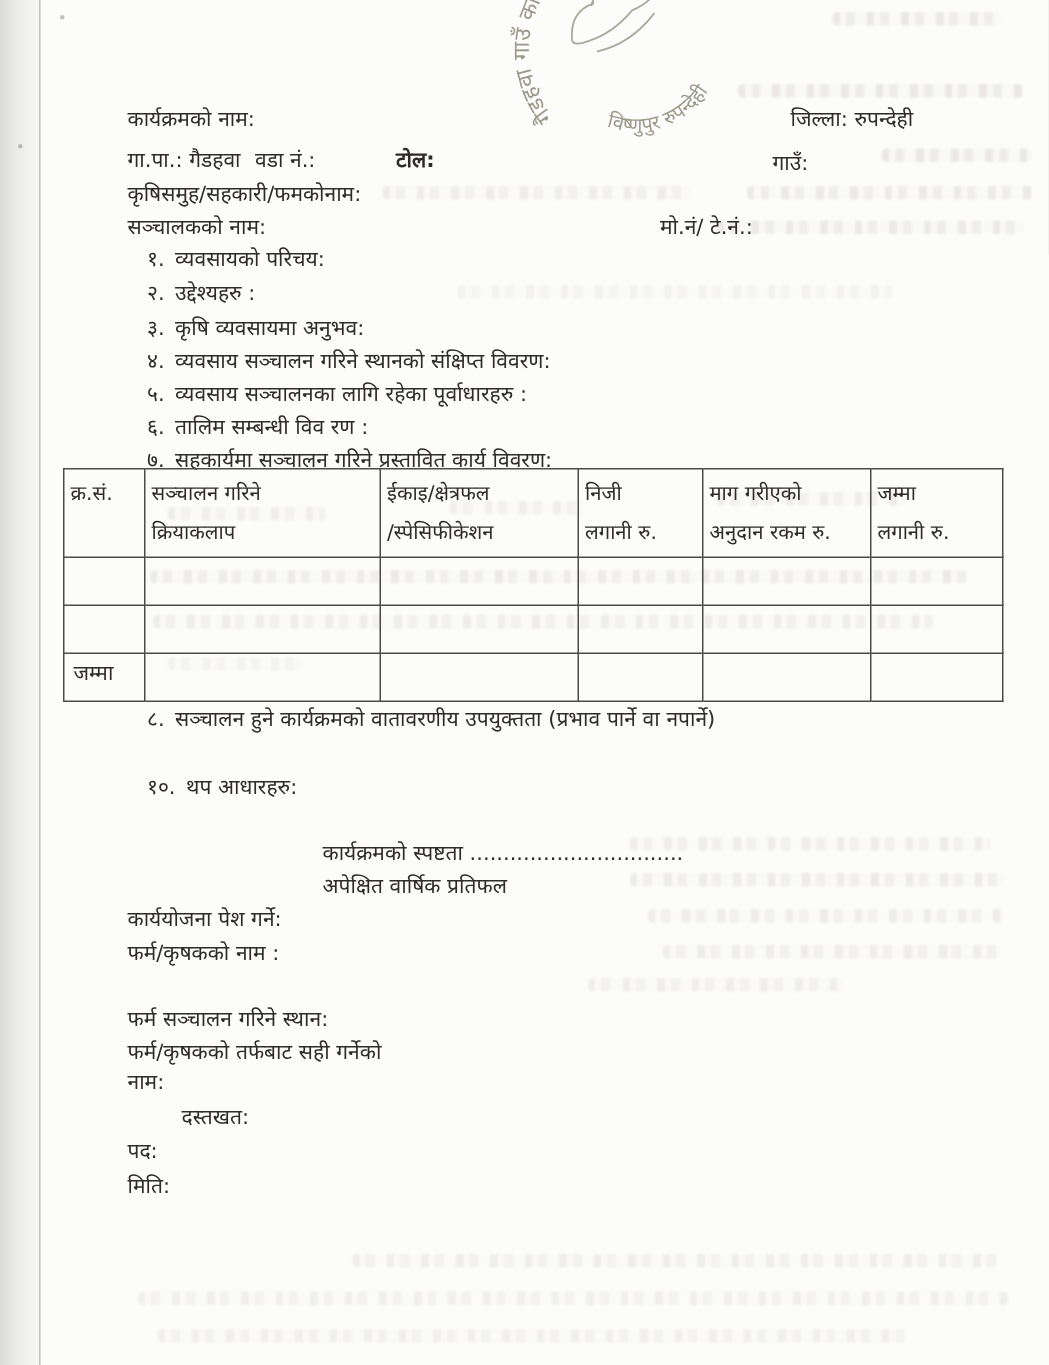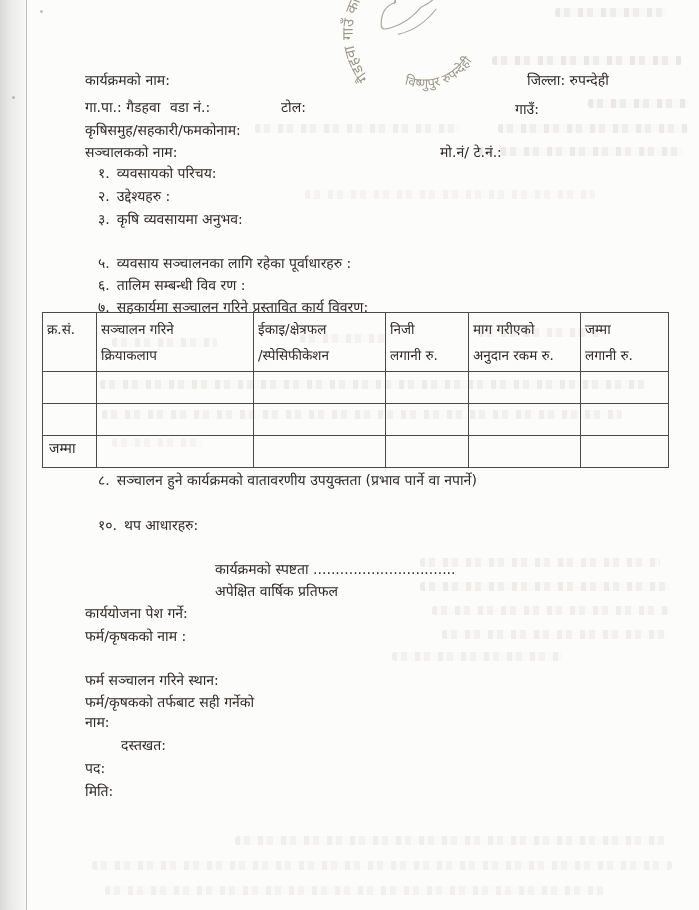--- a/index.html
+++ b/index.html
@@ -94,31 +94,32 @@
   <div class="smudge" style="left:392px;top:652px;width:170px;opacity:.55"></div>
   <div class="smudge" style="left:235px;top:836px;width:430px;opacity:.55"></div>
   <div class="smudge" style="left:92px;top:861px;width:580px;opacity:.5"></div>
   <div class="smudge" style="left:105px;top:886px;width:500px;opacity:.5"></div>
 
   <div class="line" style="left:85px;top:70px;">कार्यक्रमको नाम:</div>
   <div class="line" style="left:527px;top:70px;">जिल्ला: रुपन्देही</div>
 
   <div class="line" style="left:85px;top:97px;">गा.पा.: गैडहवा</div>
   <div class="line" style="left:170px;top:97px;">वडा नं.:</div>
-  <div class="line" style="left:281px;top:97px;">टोल:</div>
+  <div class="line" style="left:264px;top:97px;font-weight:bold;">टोल:</div>
   <div class="line" style="left:515px;top:99px;">गाउँ:</div>
 
   <div class="line" style="left:85px;top:120px;">कृषिसमुह/सहकारी/फमकोनाम:</div>
 
   <div class="line" style="left:85px;top:142px;">सञ्चालकको नाम:</div>
   <div class="line" style="left:440px;top:142px;">मो.नं/ टे.नं.:</div>
 
   <div class="line" style="left:98px;top:163px;"><span class="num">१.</span><span>व्यवसायको परिचय:</span></div>
   <div class="line" style="left:98px;top:186px;"><span class="num">२.</span><span>उद्देश्यहरु :</span></div>
   <div class="line" style="left:98px;top:209px;"><span class="num">३.</span><span>कृषि व्यवसायमा अनुभव:</span></div>
+  <div class="line" style="left:98px;top:231px;"><span class="num">४.</span><span>व्यवसाय सञ्चालन गरिने स्थानको संक्षिप्त विवरण:</span></div>
   <div class="line" style="left:98px;top:253px;"><span class="num">५.</span><span>व्यवसाय सञ्चालनका लागि रहेका पूर्वाधारहरु :</span></div>
   <div class="line" style="left:98px;top:275px;"><span class="num">६.</span><span>तालिम सम्बन्धी विव रण :</span></div>
   <div class="line" style="left:98px;top:297px;"><span class="num">७.</span><span>सहकार्यमा सञ्चालन गरिने प्रस्तावित कार्य विवरण:</span></div>
 
   <table class="form-table">
     <colgroup>
       <col style="width:54px">
         <col style="width:157px">
         <col style="width:132px">
       <col style="width:83px">

